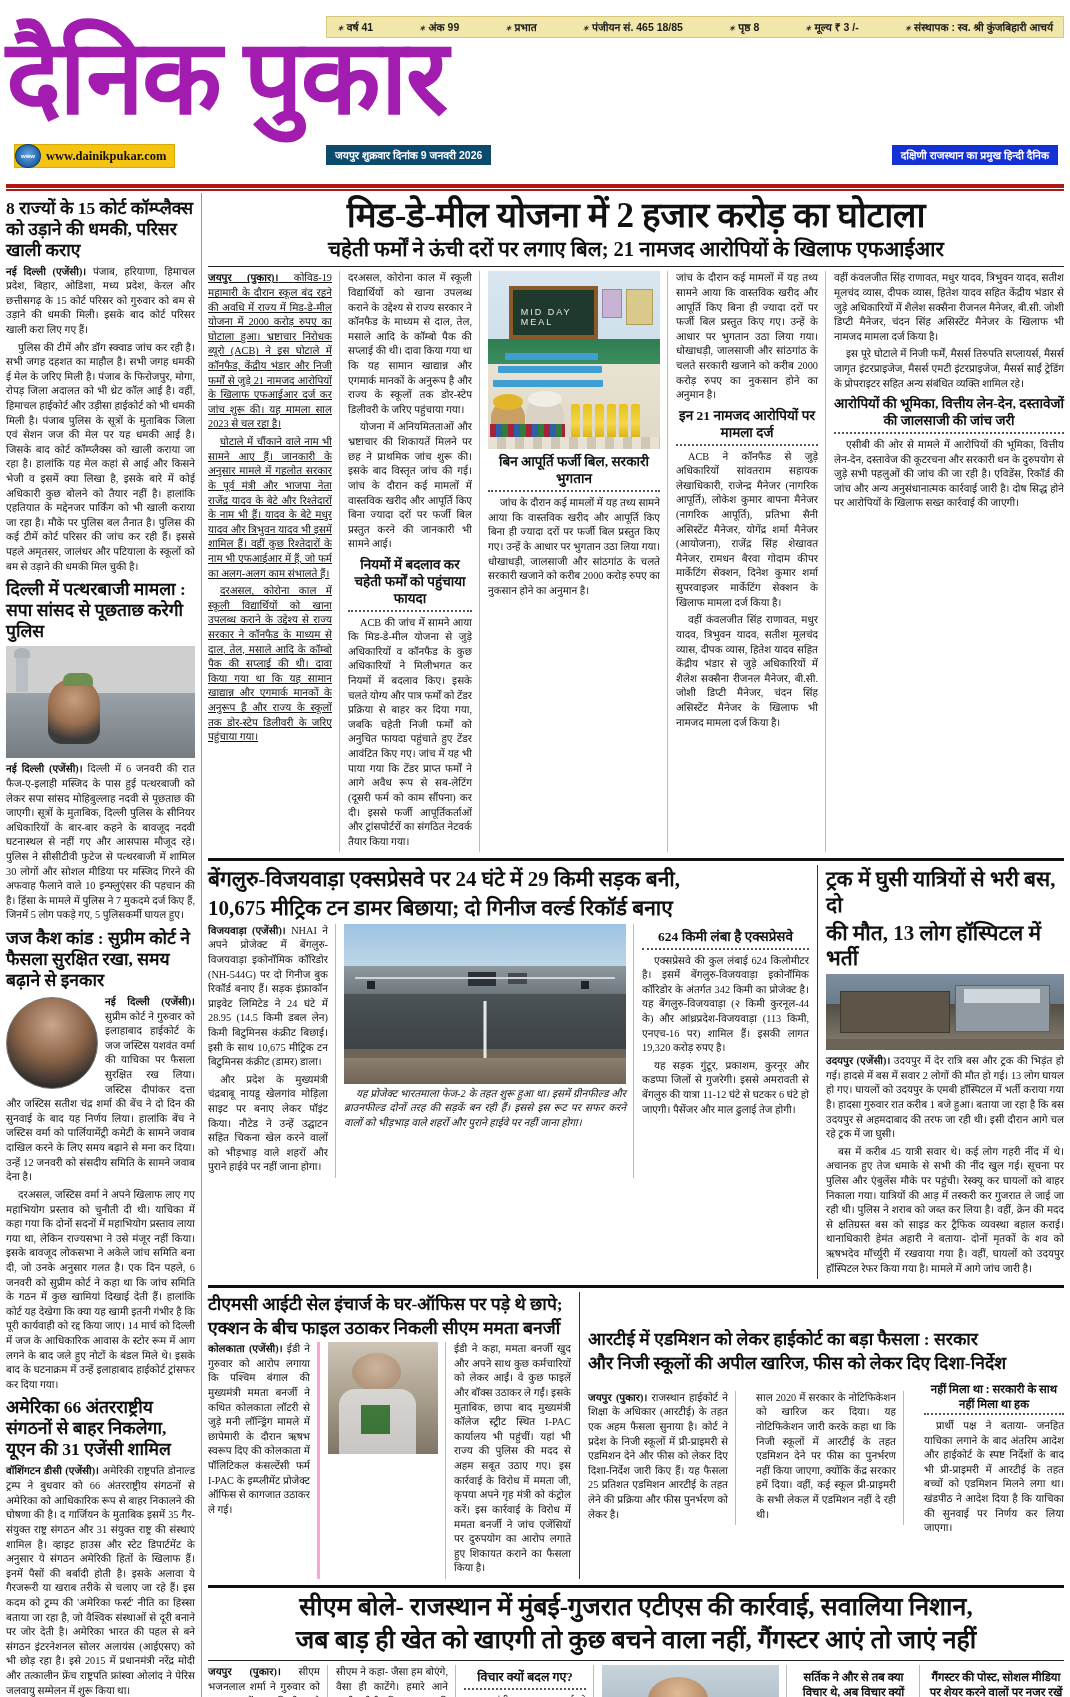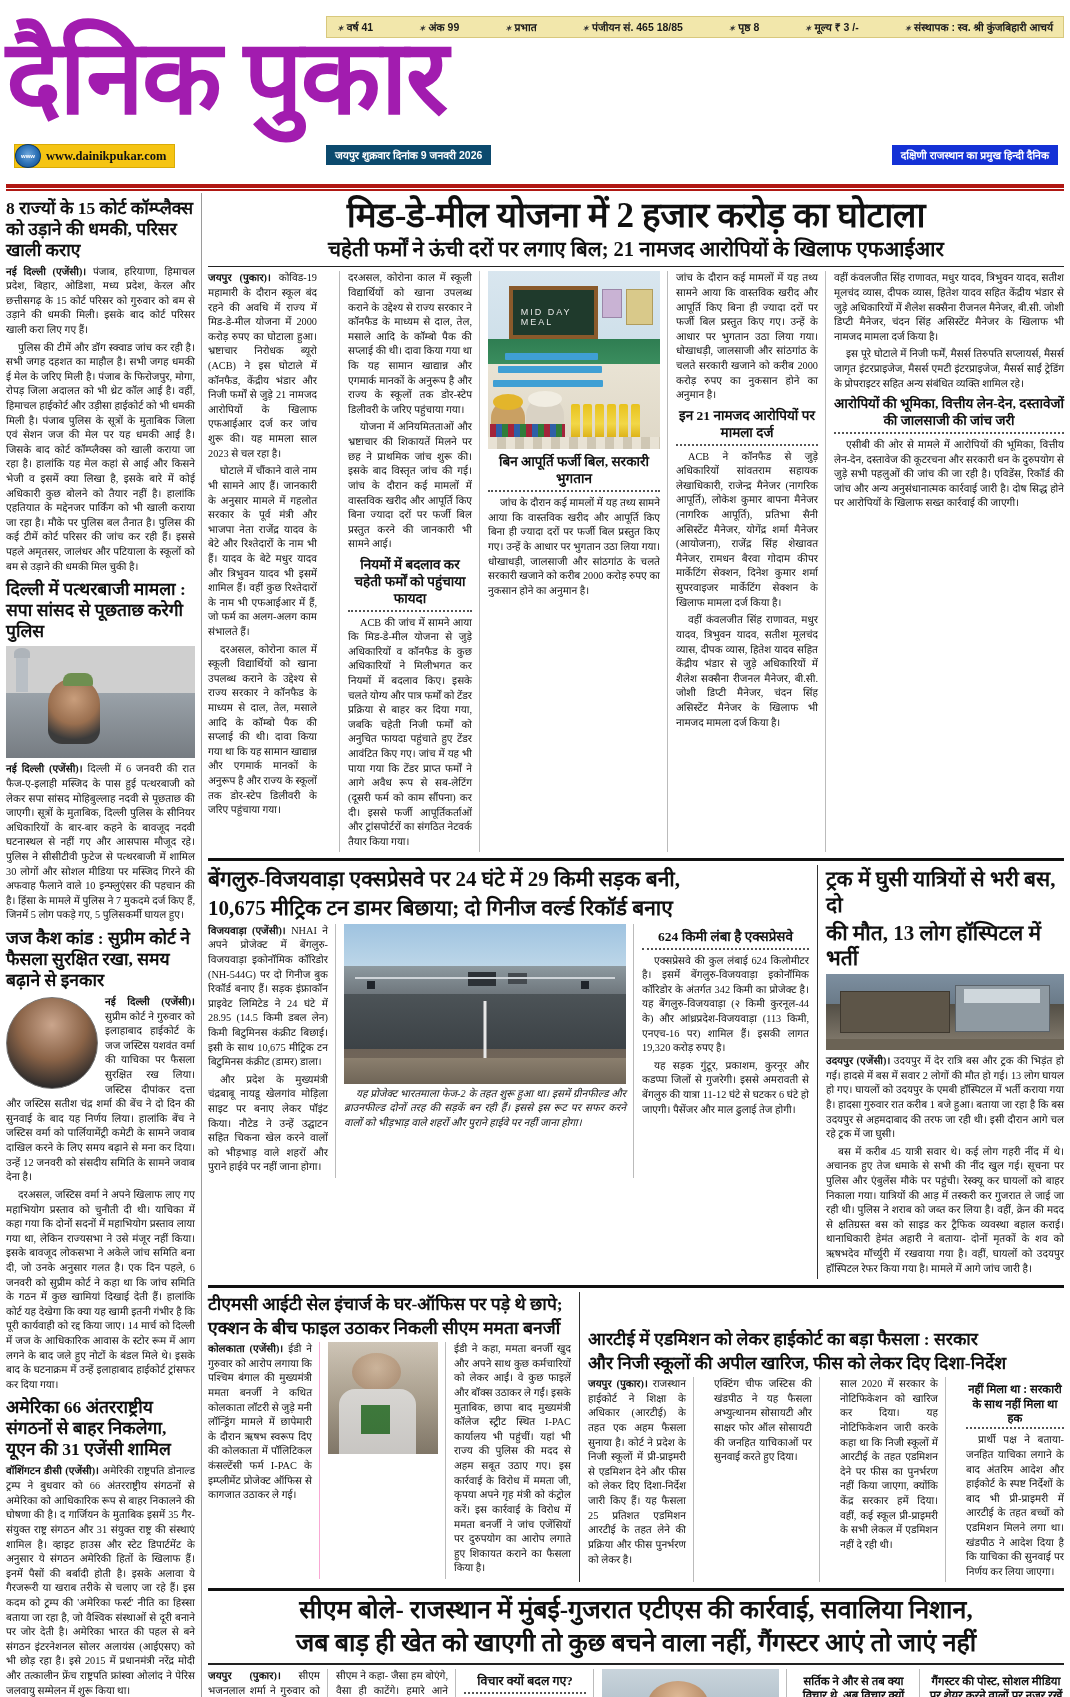--- a/index.html
+++ b/index.html
@@ -220,21 +220,21 @@
 
     <div class="col-main">
 
       <article>
         <h1 class="lead">मिड-डे-मील योजना में 2 हजार करोड़ का घोटाला</h1>
         <h2 class="lead-sub">चहेती फर्मों ने ऊंची दरों पर लगाए बिल; 21 नामजद आरोपियों के खिलाफ एफआईआर</h2>
         <div class="hr-blk"></div>
 
         <div style="display:flex;gap:8px;">
 
-          <div style="flex:0 0 132px;border-right:1px solid #bbb;padding-right:22px;">
+          <div style="flex:0 0 132px;border-right:1px solid #bbb;padding-right:7px;text-decoration:underline;">
             <p class="body"><b>जयपुर (पुकार)।</b> <span>कोविड-19 महामारी के दौरान स्कूल बंद रहने की अवधि में राज्य में मिड-डे-मील योजना में 2000 करोड़ रुपए का घोटाला हुआ। भ्रष्टाचार निरोधक ब्यूरो (ACB) ने इस घोटाले में कॉनफैड, केंद्रीय भंडार और निजी फर्मों से जुड़े 21 नामजद आरोपियों के खिलाफ एफआईआर दर्ज कर जांच शुरू की। यह मामला साल 2023 से चल रहा है।</span></p>
             <p class="body ind">घोटाले में चौंकाने वाले नाम भी सामने आए हैं। जानकारी के अनुसार मामले में गहलोत सरकार के पूर्व मंत्री और भाजपा नेता राजेंद्र यादव के बेटे और रिश्तेदारों के नाम भी हैं। यादव के बेटे मधुर यादव और त्रिभुवन यादव भी इसमें शामिल हैं। वहीं कुछ रिश्तेदारों के नाम भी एफआईआर में हैं, जो फर्म का अलग-अलग काम संभालते हैं।</p>
             <p class="body ind">दरअसल, कोरोना काल में स्कूली विद्यार्थियों को खाना उपलब्ध कराने के उद्देश्य से राज्य सरकार ने कॉनफैड के माध्यम से दाल, तेल, मसाले आदि के कॉम्बो पैक की सप्लाई की थी। दावा किया गया था कि यह सामान खाद्यान्न और एगमार्क मानकों के अनुरूप है और राज्य के स्कूलों तक डोर-स्टेप डिलीवरी के जरिए पहुंचाया गया।</p>
           </div>
 
           <div style="flex:0 0 132px;border-right:1px solid #bbb;padding-right:7px;">
             <p class="body">दरअसल, कोरोना काल में स्कूली विद्यार्थियों को खाना उपलब्ध कराने के उद्देश्य से राज्य सरकार ने कॉनफैड के माध्यम से दाल, तेल, मसाले आदि के कॉम्बो पैक की सप्लाई की थी। दावा किया गया था कि यह सामान खाद्यान्न और एगमार्क मानकों के अनुरूप है और राज्य के स्कूलों तक डोर-स्टेप डिलीवरी के जरिए पहुंचाया गया।</p>
             <p class="body ind">योजना में अनियमितताओं और भ्रष्टाचार की शिकायतें मिलने पर छह ने प्राथमिक जांच शुरू की। इसके बाद विस्तृत जांच की गई। जांच के दौरान कई मामलों में वास्तविक खरीद और आपूर्ति किए बिना ज्यादा दरों पर फर्जी बिल प्रस्तुत करने की जानकारी भी सामने आई।</p>
             <h4 class="subhead">नियमों में बदलाव कर चहेती फर्मों को पहुंचाया फायदा</h4>
             <div class="dotline"></div>
@@ -334,46 +334,43 @@
         </div>
       </div>
 
       <div class="hr-blk2"></div>
 
       <div style="display:flex;gap:8px;">
         <div style="flex:0 0 372px;border-right:1.5px solid #333;padding-right:8px;">
           <h2 class="sec" style="font-size:17.5px;">टीएमसी आईटी सेल इंचार्ज के घर-ऑफिस पर पड़े थे छापे;</h2>
           <h2 class="sec" style="font-size:17.5px;">एक्शन के बीच फाइल उठाकर निकली सीएम ममता बनर्जी</h2>
           <div style="display:flex;gap:8px;margin-top:3px;">
-            <div style="flex:0 0 112px;border-right:1px solid #f9a8d4;padding-right:7px;">
+            <div style="flex:0 0 112px;border-right:3px solid #f9a8d4;padding-right:7px;">
               <p class="body"><b>कोलकाता (एजेंसी)।</b> <span>ईडी ने गुरुवार को आरोप लगाया कि पश्चिम बंगाल की मुख्यमंत्री ममता बनर्जी ने कथित कोलकाता लॉटरी से जुड़े मनी लॉन्ड्रिंग मामले में छापेमारी के दौरान ऋषभ स्वरूप दिए की कोलकाता में पॉलिटिकल कंसल्टेंसी फर्म I-PAC के इम्प्लीमेंट प्रोजेक्ट ऑफिस से कागजात उठाकर ले गई।</span></p>
             </div>
             <div style="flex:0 0 118px;border-right:1px solid #bbb;padding-right:7px;">
               <div class="ph ph-person" style="height:112px;">
                 <div style="position:absolute;left:22%;top:10%;width:44%;height:34%;border-radius:50%;background:radial-gradient(circle at 50% 40%,#dcc1a6,#b28f72);"></div>
                 <div style="position:absolute;left:10%;top:42%;width:70%;height:58%;background:#f2f2f2;border-radius:16px 16px 0 0;"></div>
                 <div style="position:absolute;left:30%;top:56%;width:26%;height:26%;background:#2e7d32;"></div>
                 <div style="position:absolute;left:0;top:0;width:100%;height:100%;background:linear-gradient(180deg,rgba(160,150,130,.18),rgba(90,82,70,.28));"></div>
               </div>
             </div>
             <div style="flex:1 1 auto;">
               <p class="body">ईडी ने कहा, ममता बनर्जी खुद और अपने साथ कुछ कर्मचारियों को लेकर आईं। वे कुछ फाइलें और बॉक्स उठाकर ले गईं। इसके मुताबिक, छापा बाद मुख्यमंत्री कॉलेज स्ट्रीट स्थित I-PAC कार्यालय भी पहुंचीं। यहां भी राज्य की पुलिस की मदद से अहम सबूत उठाए गए। इस कार्रवाई के विरोध में ममता जी, कृपया अपने गृह मंत्री को कंट्रोल करें। इस कार्रवाई के विरोध में ममता बनर्जी ने जांच एजेंसियों पर दुरुपयोग का आरोप लगाते हुए शिकायत कराने का फैसला किया है।</p>
             </div>
           </div>
         </div>
 
         <div style="flex:1 1 auto;margin-top:35px;">
           <h2 class="sec" style="font-size:17.5px;">आरटीई में एडमिशन को लेकर हाईकोर्ट का बड़ा फैसला : सरकार</h2>
           <h2 class="sec" style="font-size:17.5px;">और निजी स्कूलों की अपील खारिज, फीस को लेकर दिए दिशा-निर्देश</h2>
-          <div style="display:flex;gap:20px;margin-top:3px;">
+          <div style="display:flex;gap:20px;margin-top:3px;align-items:center;">
             <div style="flex:1 1 0;border-right:1px solid #bbb;padding-right:7px;">
               <p class="body"><b>जयपुर (पुकार)।</b> <span>राजस्थान हाईकोर्ट ने शिक्षा के अधिकार (आरटीई) के तहत एक अहम फैसला सुनाया है। कोर्ट ने प्रदेश के निजी स्कूलों में प्री-प्राइमरी से एडमिशन देने और फीस को लेकर दिए दिशा-निर्देश जारी किए हैं। यह फैसला 25 प्रतिशत एडमिशन आरटीई के तहत लेने की प्रक्रिया और फीस पुनर्भरण को लेकर है।</span></p>
-            </div>
-            <div style="flex:1 1 0;border-right:1px solid #bbb;padding-right:7px;">
-              <p class="body">एक्टिंग चीफ जस्टिस की खंडपीठ ने यह फैसला अभ्युत्थानम सोसायटी और साक्षर फोर ऑल सोसायटी की जनहित याचिकाओं पर सुनवाई करते हुए दिया।</p>
             </div>
             <div style="flex:1 1 0;border-right:1px solid #bbb;padding-right:7px;">
               <p class="body">साल 2020 में सरकार के नोटिफिकेशन को खारिज कर दिया। यह नोटिफिकेशन जारी करके कहा था कि निजी स्कूलों में आरटीई के तहत एडमिशन देने पर फीस का पुनर्भरण नहीं किया जाएगा, क्योंकि केंद्र सरकार हमें दिया। वहीं, कई स्कूल प्री-प्राइमरी के सभी लेकल में एडमिशन नहीं दे रही थी।</p>
             </div>
             <div style="flex:1 1 0;">
               <h4 class="subhead" style="font-size:11.5px;">नहीं मिला था : सरकारी के साथ नहीं मिला था हक</h4>
               <div class="dotline"></div>
               <p class="body ind">प्रार्थी पक्ष ने बताया- जनहित याचिका लगाने के बाद अंतरिम आदेश और हाईकोर्ट के स्पष्ट निर्देशों के बाद भी प्री-प्राइमरी में आरटीई के तहत बच्चों को एडमिशन मिलने लगा था। खंडपीठ ने आदेश दिया है कि याचिका की सुनवाई पर निर्णय कर लिया जाएगा।</p>
             </div>
           </div>

